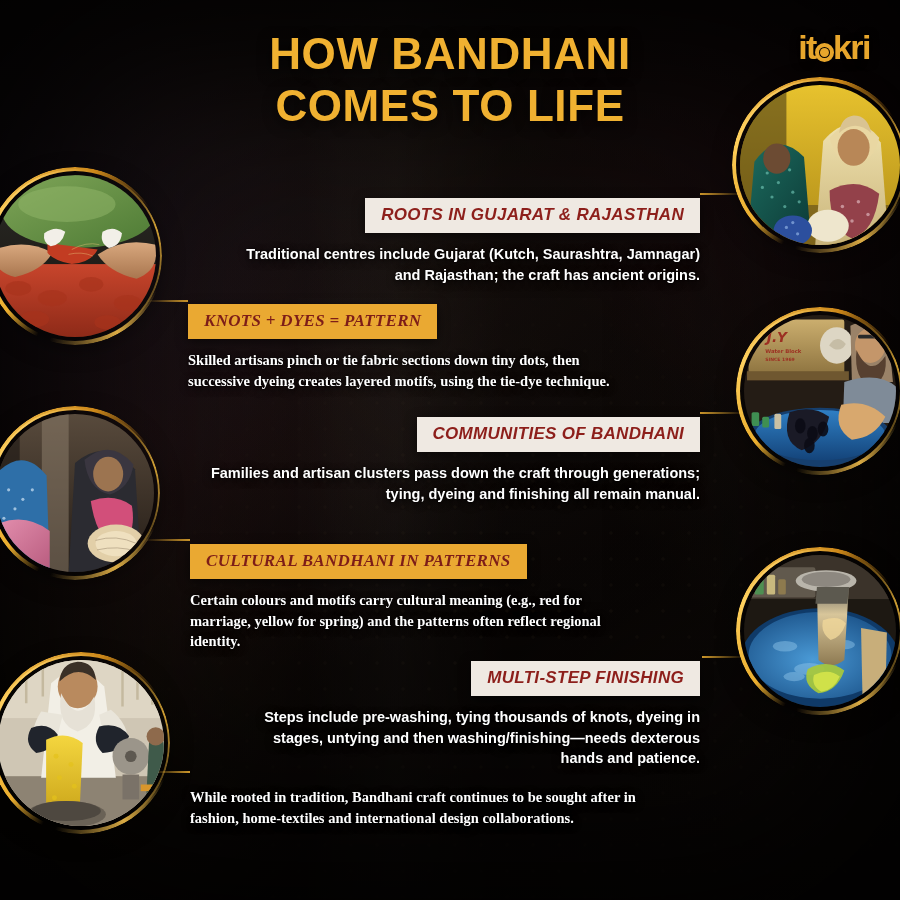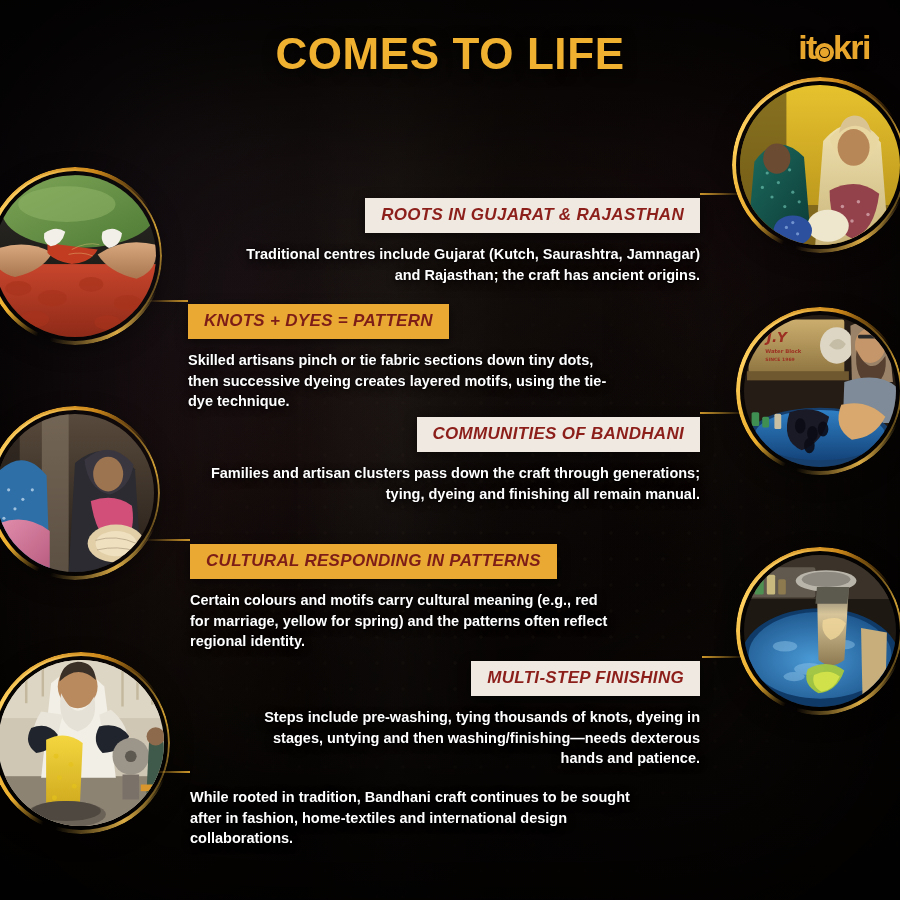--- a/index.html
+++ b/index.html
@@ -195,36 +195,37 @@
 
   .body-text{
     margin-top:11px;
     color:#ffffff;
     font-size:14.5px;
     font-weight:700;
     line-height:1.42;
     text-shadow:0 2px 8px rgba(0,0,0,.9), 0 0 2px rgba(0,0,0,.9);
   }
   .align-right{text-align:right;}
-  .align-left{text-align:left;}
+  .align-left{text-align:left;font-family:Liberation Serif, serif;}
 </style>
 </head>
 <body>
 
 <div id="poster">
 
   <div class="bg-layer bg-base"></div>
   <div class="bg-layer bg-cloth-left"></div>
   <div class="bg-layer bg-cloth-right"></div>
   <div class="bg-layer bg-pillar"></div>
   <div class="bg-layer bg-dots"></div>
   <div class="bg-layer bg-scrim"></div>
   <div class="bg-layer bg-vignette"></div>
 
   <div class="title-wrap">
+    <span class="title-line">HOW BANDHANI</span>
     <span class="title-line">COMES TO LIFE</span>
   </div>
 
   <div class="logo">
     <span>it</span><span class="dotring"></span><span>kri</span>
   </div>
 
   <div class="medallion" style="left:-14px; top:167px; width:178px; height:178px;">
     <div class="photo">
       <svg viewBox="0 0 200 200" width="100%" height="100%" preserveAspectRatio="xMidYMid slice">
@@ -531,21 +532,21 @@
     <div class="heading gold">KNOTS + DYES = PATTERN</div>
     <div class="body-text align-left">Skilled artisans pinch or tie fabric sections down tiny dots, then successive dyeing creates layered motifs, using the tie-dye technique.</div>
   </div>
 
   <div class="block align-right" style="left:200px; top:397px; width:500px;">
     <div class="heading cream">COMMUNITIES OF BANDHANI</div>
     <div class="body-text align-right">Families and artisan clusters pass down the craft through generations; tying, dyeing and finishing all remain manual.</div>
   </div>
 
   <div class="block align-left" style="left:190px; top:524px; width:430px;">
-    <div class="heading gold">CULTURAL RESPONDING IN PATTERNS</div>
+    <div class="heading gold">CULTURAL BANDHANI IN PATTERNS</div>
     <div class="body-text align-left">Certain colours and motifs carry cultural meaning (e.g., red for marriage, yellow for spring) and the patterns often reflect regional identity.</div>
   </div>
 
   <div class="block align-right" style="left:260px; top:641px; width:440px;">
     <div class="heading cream">MULTI-STEP FINISHING</div>
     <div class="body-text align-right">Steps include pre-washing, tying thousands of knots, dyeing in stages, untying and then washing/finishing—needs dexterous hands and patience.</div>
   </div>
 
   <div class="block align-left" style="left:190px; top:756px; width:460px;">
     <div class="body-text align-left">While rooted in tradition, Bandhani craft continues to be sought after in fashion, home-textiles and international design collaborations.</div>

